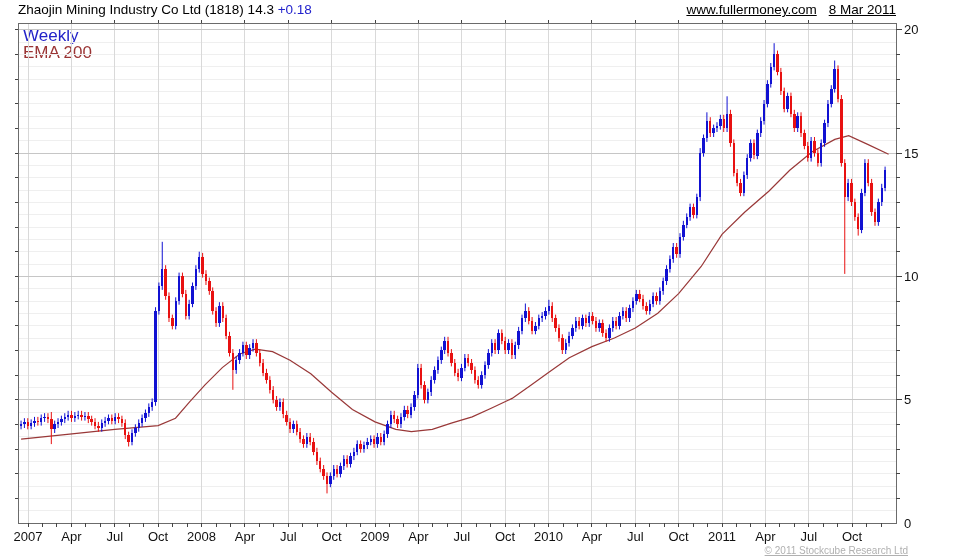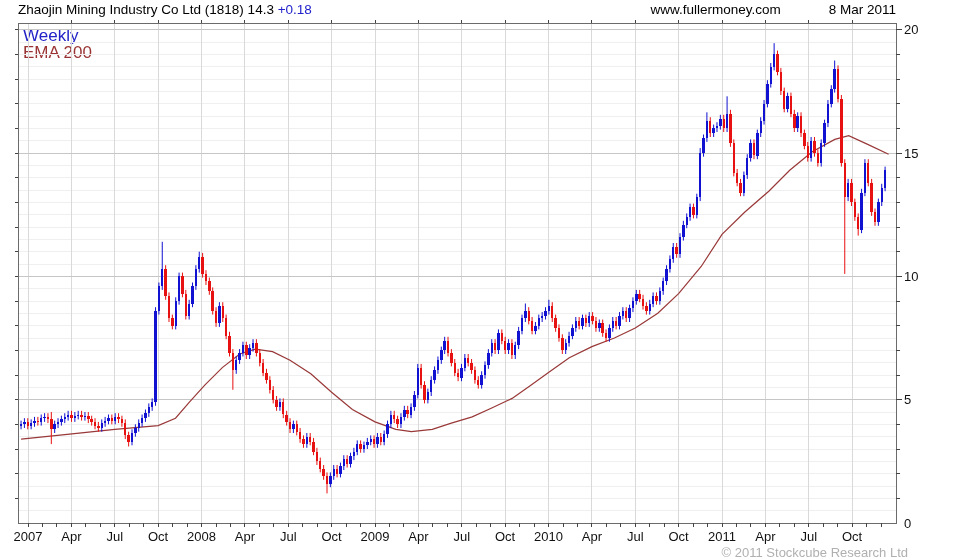--- a/index.html
+++ b/index.html
@@ -3,25 +3,25 @@
 <meta charset="utf-8">
 <style>
   html,body{margin:0;padding:0;}
   body{
     width:980px;height:560px;position:relative;background:#ffffff;overflow:hidden;
     font-family:"Liberation Sans", sans-serif;
   }
   .hdr{position:absolute;top:2px;font-size:13.5px;color:#000;white-space:nowrap;}
   #title-left{left:18px;}
   #title-left .chg{color:#2222cc;}
-  #header-right{right:84px;display:flex;gap:48px;}
+  #header-right{right:84px;display:flex;gap:12px;text-decoration:underline;}
   .legend{position:absolute;left:23px;font-size:17px;white-space:nowrap;}
   #legend-weekly{top:26px;color:#2323c8;}
   #legend-ema{top:43px;color:#9a3434;}
-  #copyright{position:absolute;top:545px;right:72px;font-size:13px;color:#b0b0b0;}
+  #copyright{position:absolute;top:545px;right:72px;font-size:10px;color:#b0b0b0;text-decoration:underline;}
   #chart-svg{position:absolute;left:0;top:0;}
 </style>
 </head>
 <body>
 
 <div class="hdr" id="title-left"><span>Zhaojin Mining Industry Co Ltd (1818) 14.3</span> <span class="chg">+0.18</span></div>
 
 <div class="hdr" id="header-right">
   <span>www.fullermoney.com</span>
   <span>8 Mar 2011</span>

